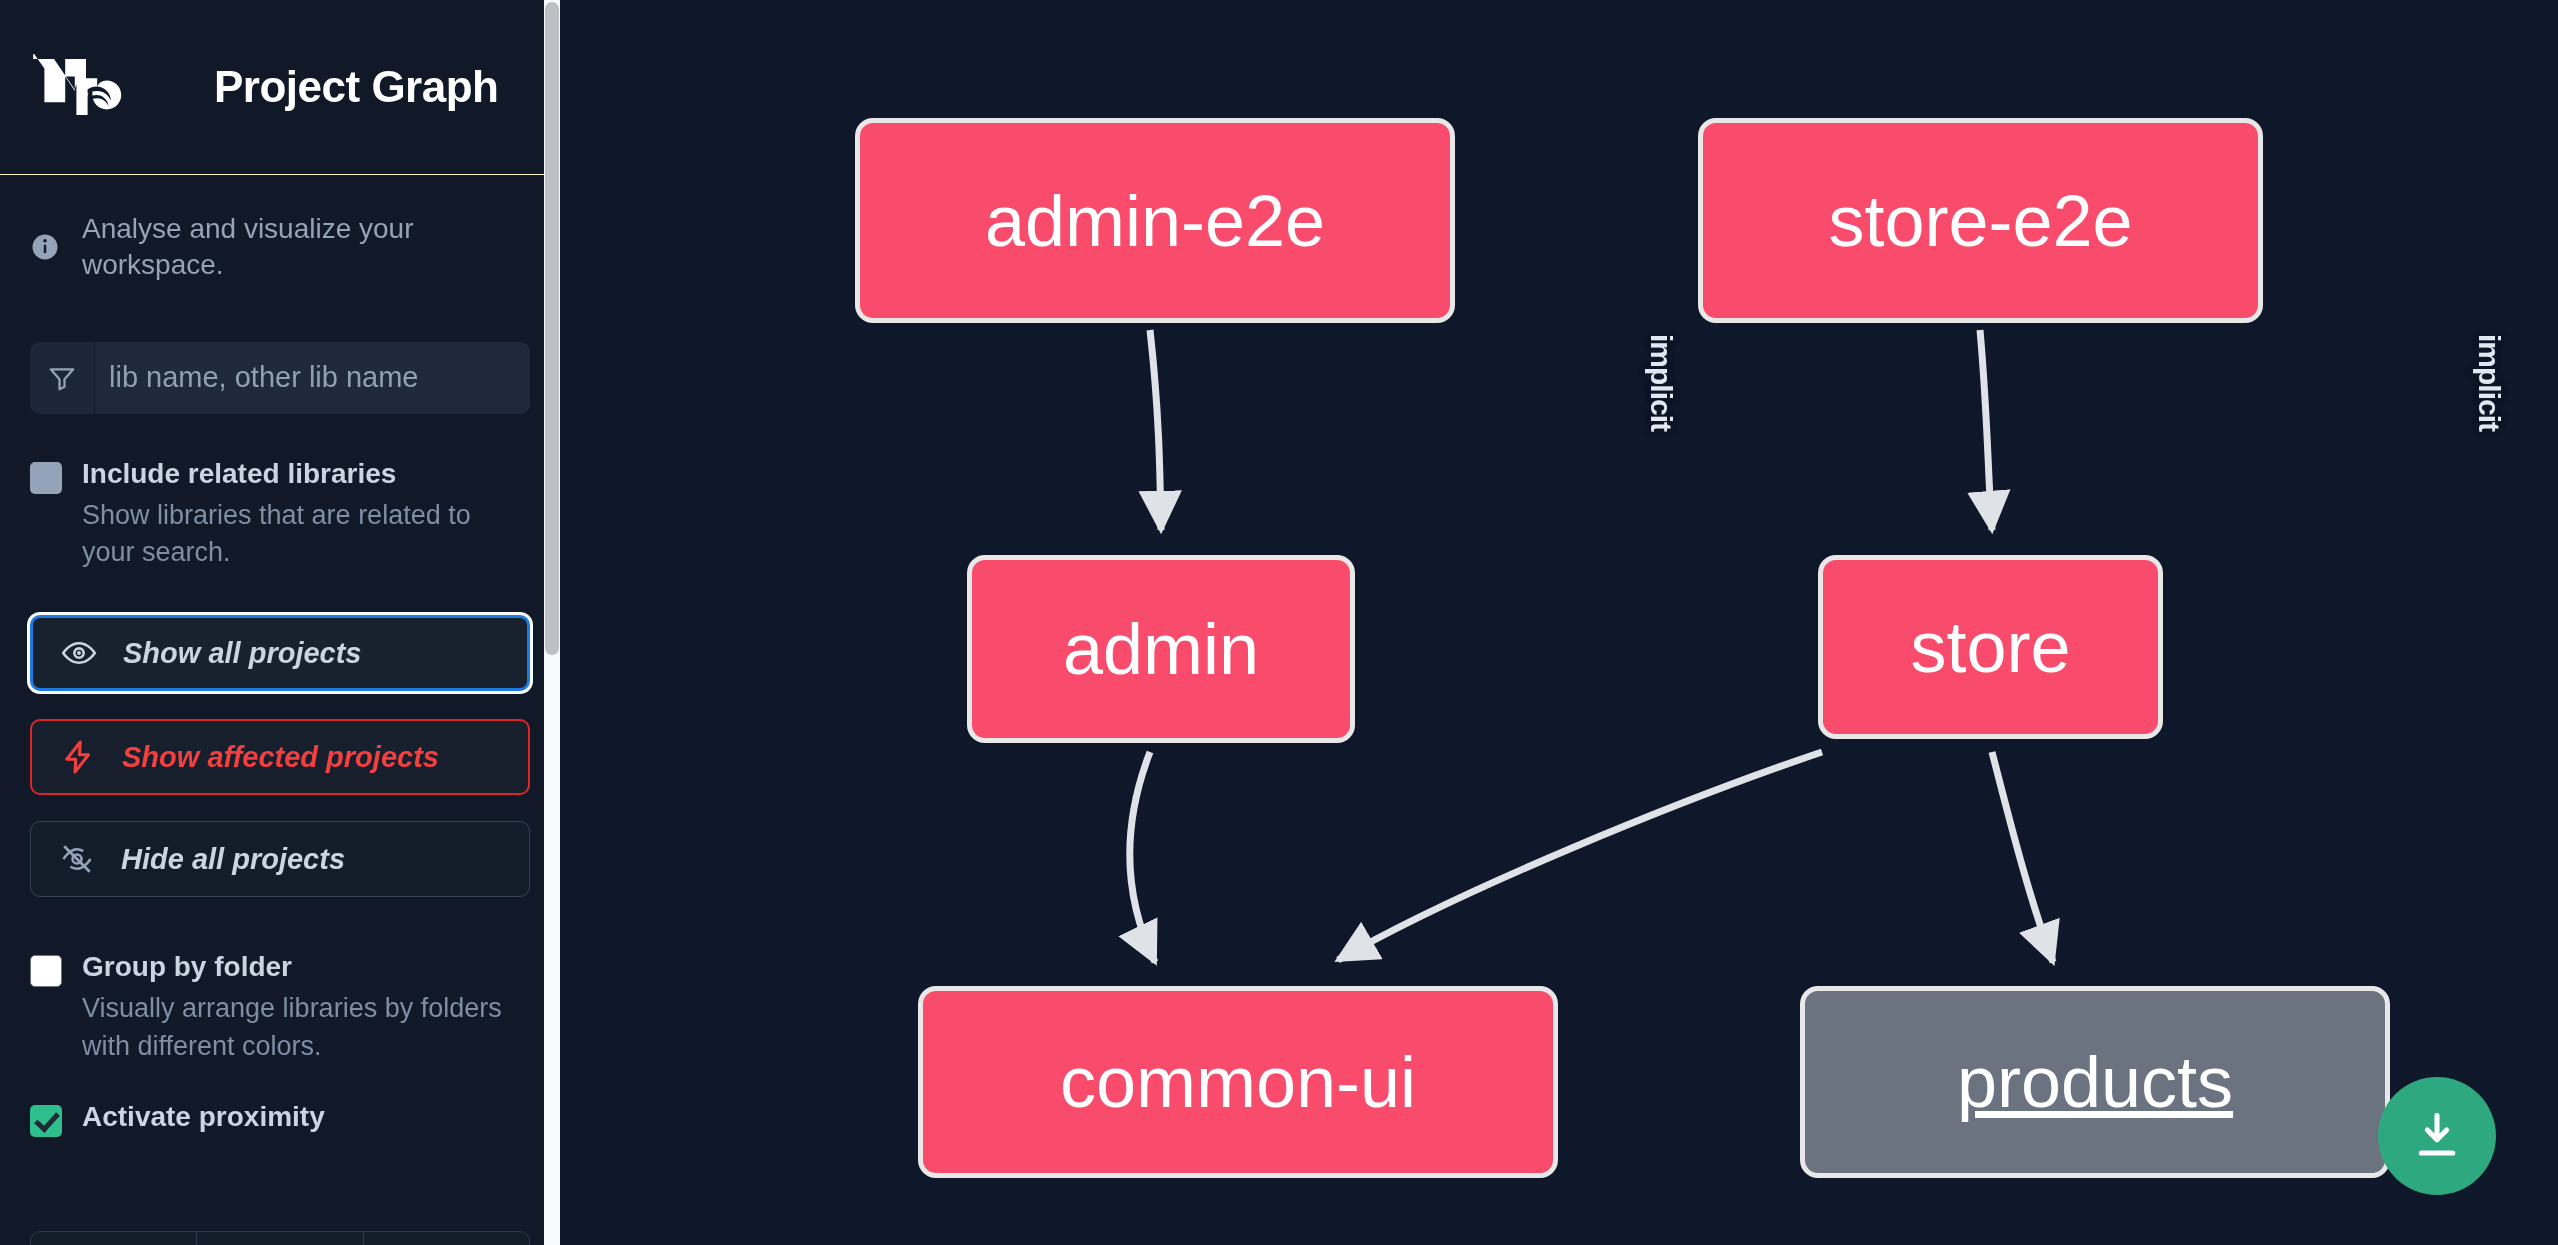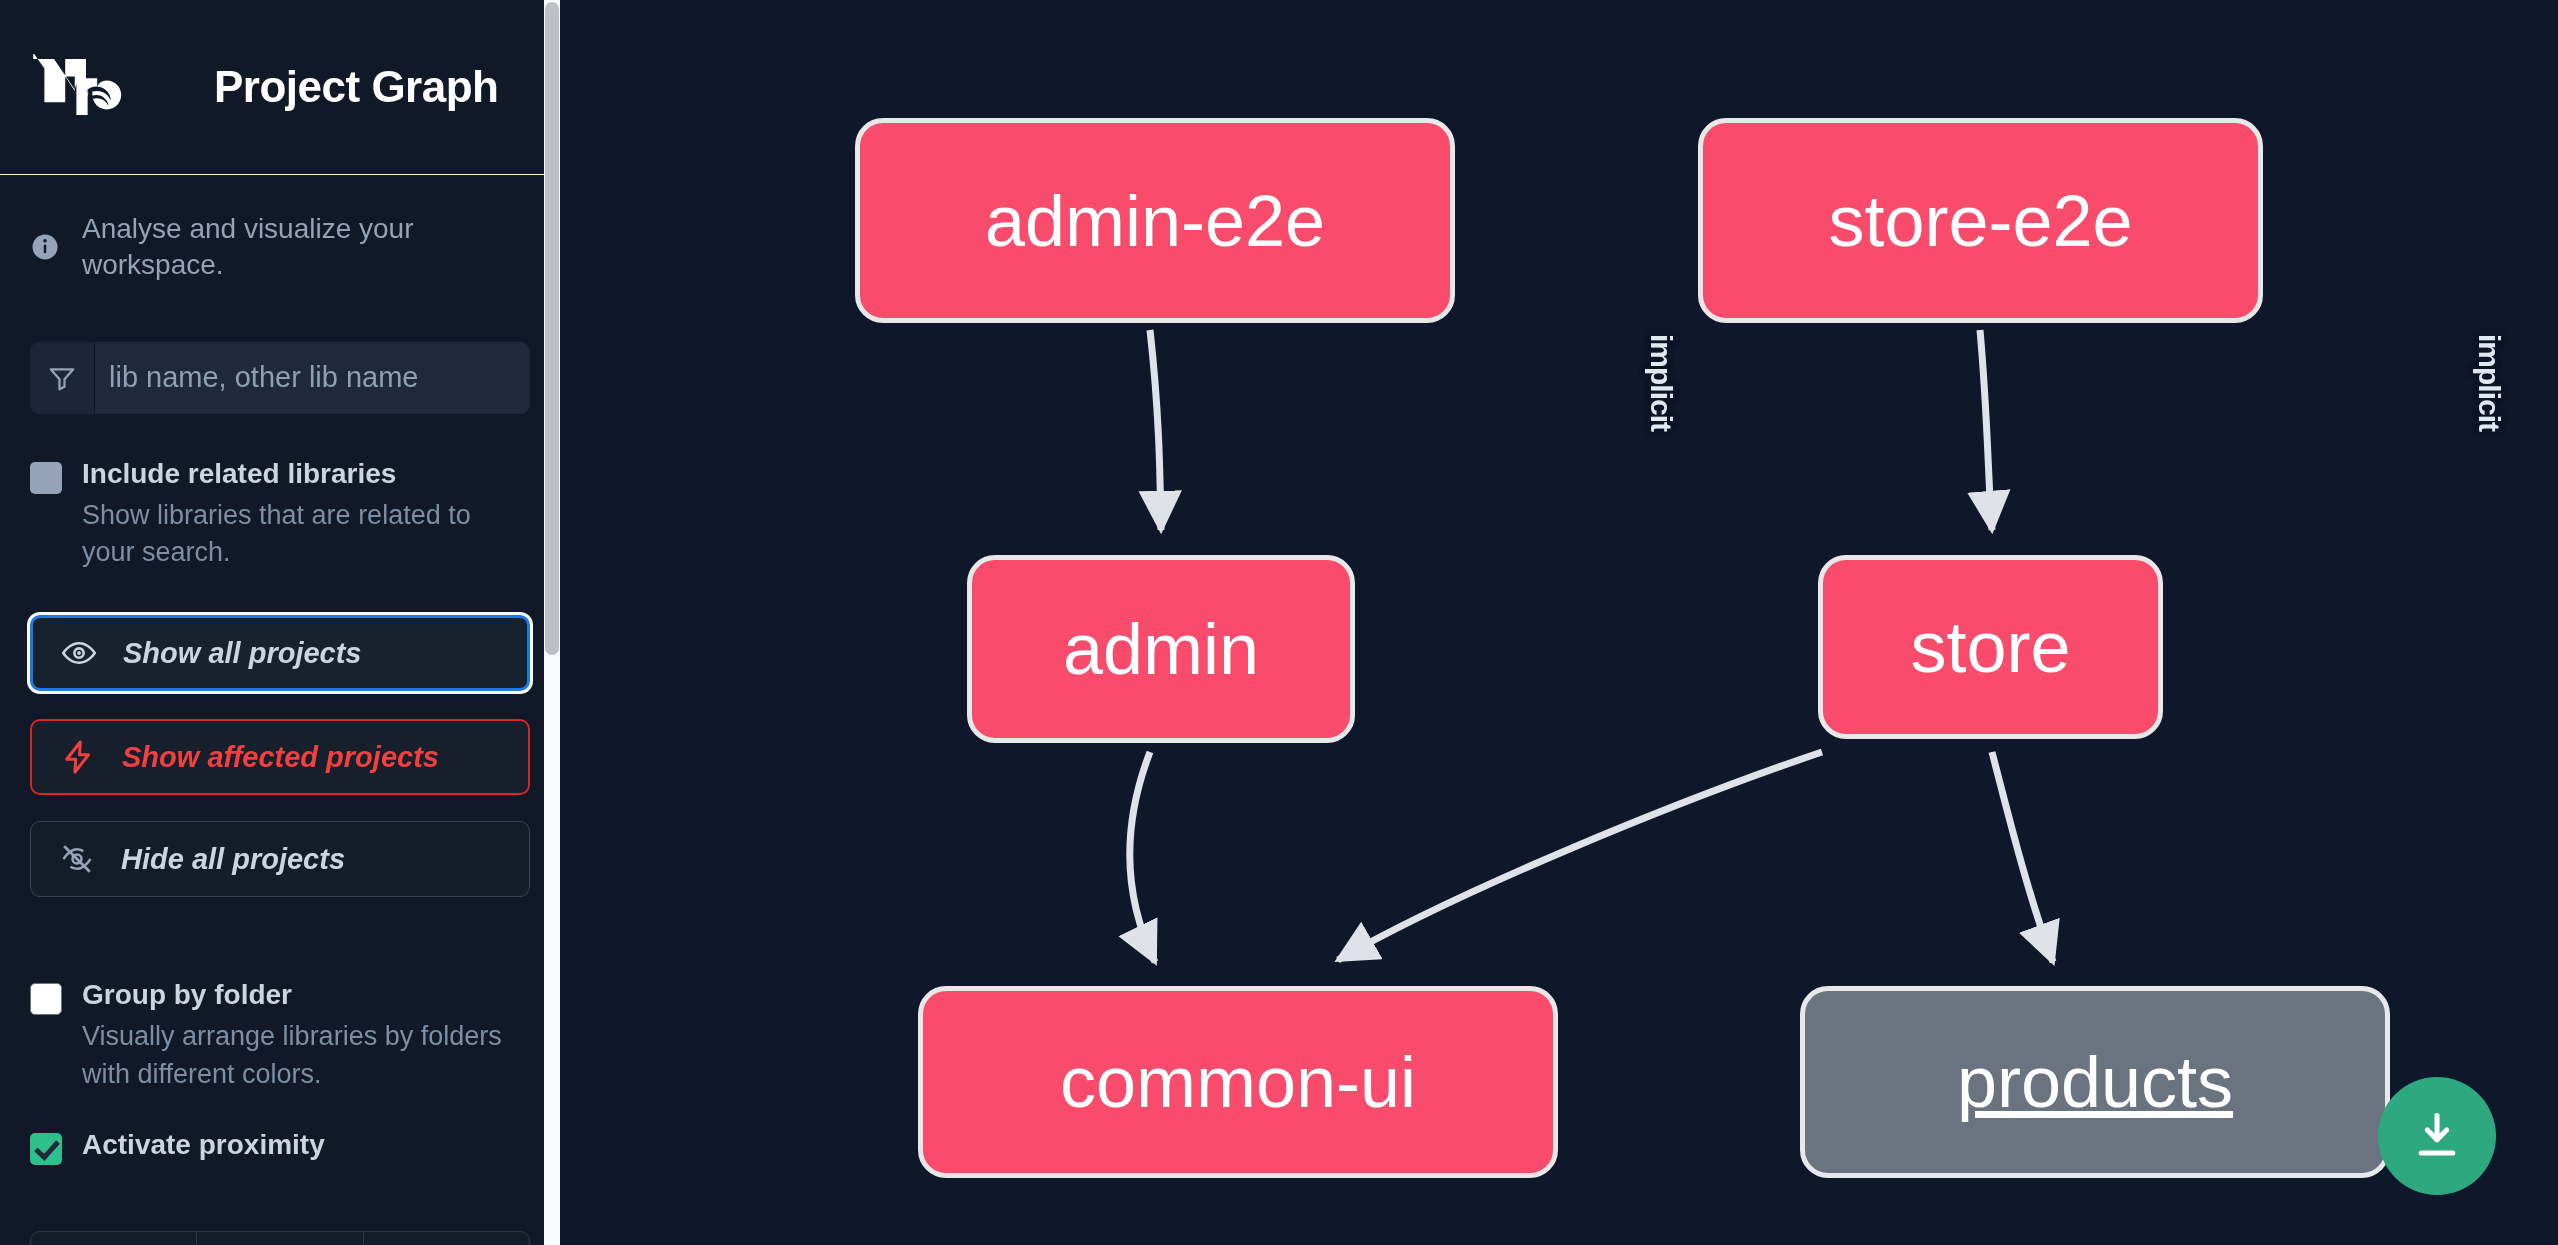--- a/index.html
+++ b/index.html
@@ -180,21 +180,21 @@
   .graph {
     position: relative;
     flex: 1;
     height: 1245px;
     background: #0f172a;
     overflow: hidden;
   }
   .node {
     position: absolute;
     border: 5px solid #e8e8e8;
-    border-radius: 28px;
+    border-radius: 18px;
     display: flex; align-items: center; justify-content: center;
     color: #ffffff;
     font-size: 72px;
     font-weight: 400;
     white-space: nowrap;
     cursor: pointer;
     font-family: "Liberation Sans", sans-serif;
   }
   .node.pink { background: #f94b6b; }
   .node.grey { background: #6b7280; }
@@ -300,21 +300,21 @@
       <span>
         <svg width="36" height="36" viewBox="0 0 24 24">
           <path fill="none" stroke="#94a3b8" stroke-width="1.7" d="M3 12s4-6.5 9-6.5c1.6 0 3 .5 4.2 1.2M21 12s-4 6.5-9 6.5c-1.7 0-3.2-.5-4.4-1.3"></path>
           <circle cx="12" cy="12" r="3" fill="none" stroke="#94a3b8" stroke-width="1.7"></circle>
           <line x1="3.5" y1="3.5" x2="20.5" y2="20.5" stroke="#94a3b8" stroke-width="1.9"></line>
         </svg>
       </span>
       <span class="btn-label">Hide all projects</span>
     </div>
 
-    <div class="opt" style="margin-top:80px">
+    <div class="opt" style="margin-top:52px">
       <span class="cbwrap">
         <span class="checkbox cb-white"></span>
       </span>
       <span class="opt-body">
         <span class="opt-label">Group by folder</span>
         <span class="opt-desc">Visually arrange libraries by folders with different colors.</span>
       </span>
     </div>
 
     <div class="opt" style="margin-top:34px">

